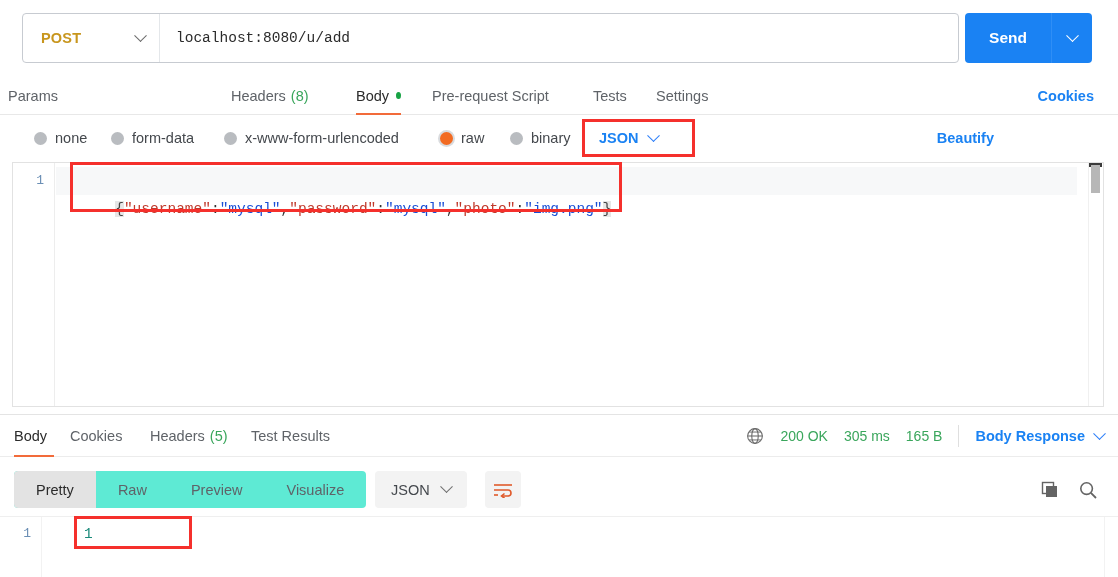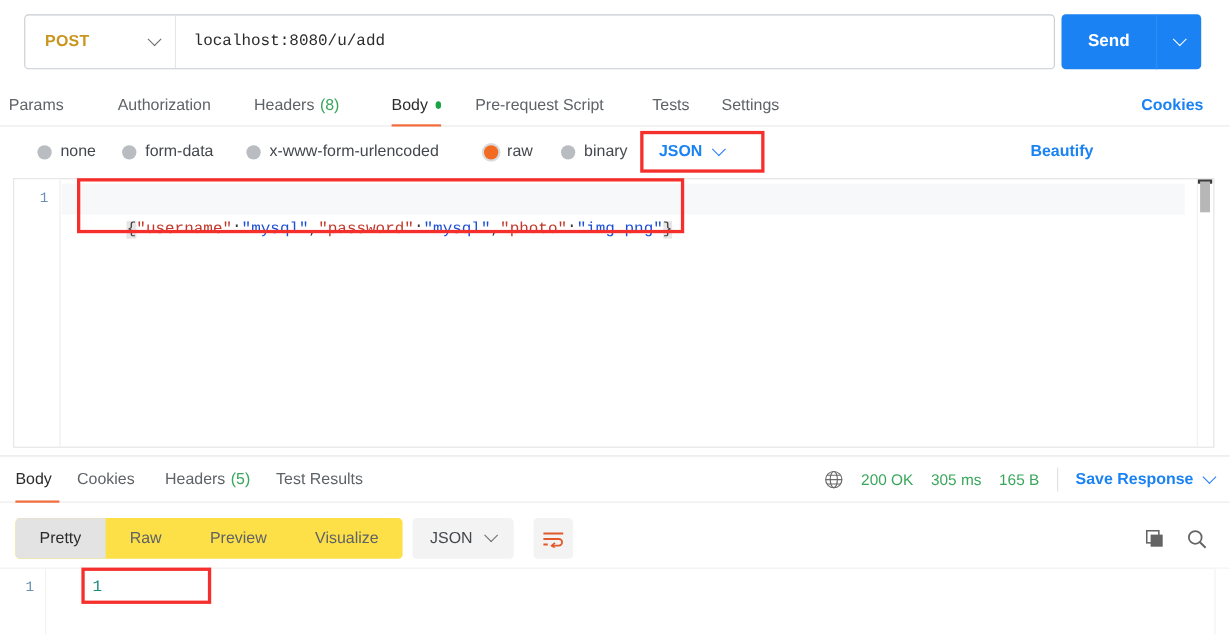--- a/index.html
+++ b/index.html
@@ -251,21 +251,21 @@
     cursor: pointer;
   }
 
   
   .resp-toolbar {
     position: absolute; left: 0; top: 465px;
     width: 1118px; height: 50px;
   }
   .seg {
     position: absolute; left: 14px; top: 6px;
-    height: 37px; background: #fde047;
+    height: 37px; background: #5eead4;
     border-radius: 4px; display: flex; align-items: center;
     overflow: hidden;
   }
   .seg-item {
     height: 37px; padding: 0 22px;
     display: flex; align-items: center;
     font-size: 14.5px; color: #5f6368; cursor: pointer;
   }
   .seg-item.active { background: #e3e3e3; color: #2b2b2b; }
   .lang-drop {
@@ -336,23 +336,20 @@
       <div class="send-div"></div>
       <div class="send-caret">
         <span class="chev white"></span>
       </div>
     </div>
   </div>
 
   <div class="req-tabs">
     <div class="tab" style="left:8px;">
       <span>Params</span>
-    </div>
-    <div class="tab" style="left:107px;">
-      <span>Authorization</span>
     </div>
     <div class="tab" style="left:231px;">
       <span>Headers</span>
       <span class="count">(8)</span>
     </div>
     <div class="tab active" style="left:356px;width:45px;">
       <span>Body</span>
       <span class="dot-green"></span>
     </div>
     <div class="tab" style="left:432px;">
@@ -442,21 +439,21 @@
         <ellipse cx="10" cy="10" rx="3.6" ry="8.2" fill="none" stroke="#6b6b6b" stroke-width="1.2"></ellipse>
         <line x1="1.8" y1="10" x2="18.2" y2="10" stroke="#6b6b6b" stroke-width="1.2"></line>
         <line x1="3.2" y1="5.6" x2="16.8" y2="5.6" stroke="#6b6b6b" stroke-width="1.1"></line>
         <line x1="3.2" y1="14.4" x2="16.8" y2="14.4" stroke="#6b6b6b" stroke-width="1.1"></line>
       </svg>
       <span class="stat">200 OK</span>
       <span class="stat">305 ms</span>
       <span class="stat">165 B</span>
       <span class="stat-div"></span>
       <span class="save-resp">
-        <span>Save Response</span>
+        <span>Body Response</span>
         <span class="chev blue"></span>
       </span>
     </div>
   </div>
 
   <div class="resp-toolbar">
     <div class="seg">
       <div class="seg-item active">
         <span>Pretty</span>
       </div>

